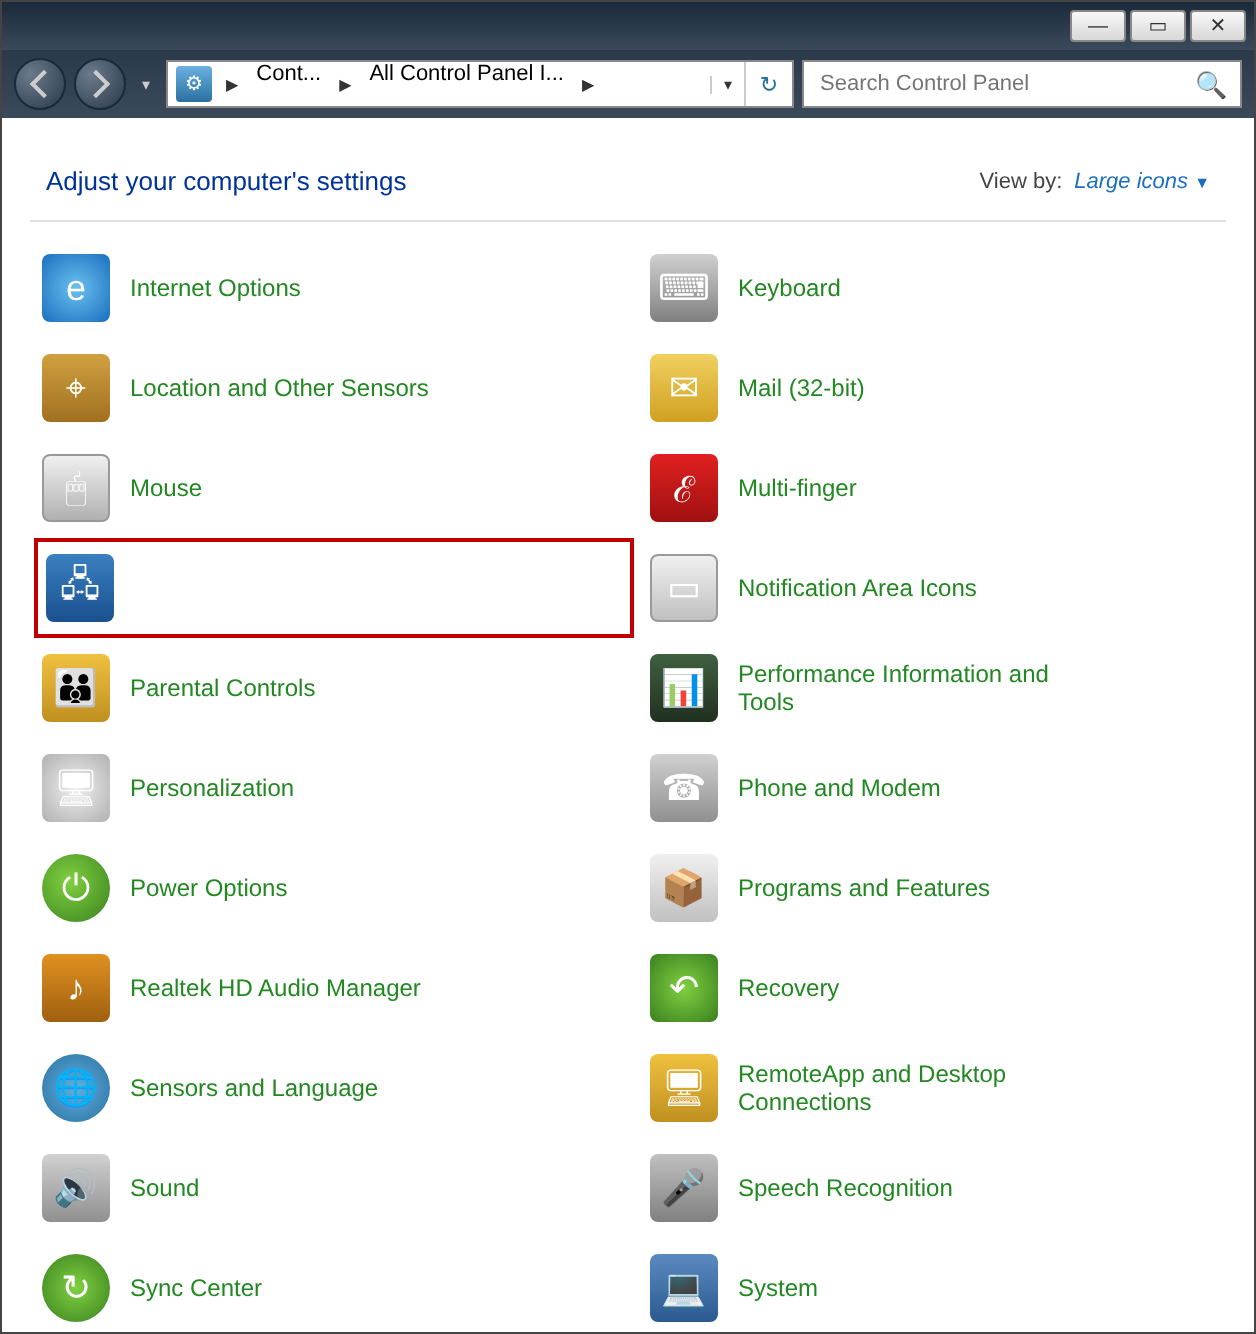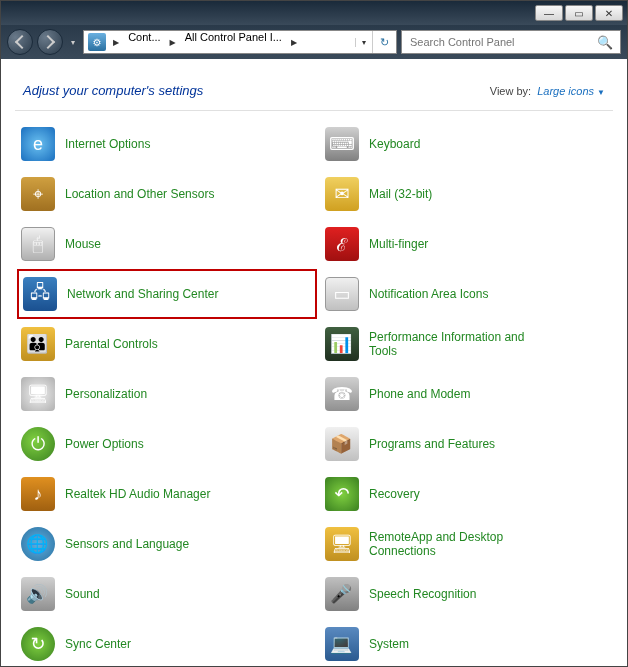--- a/index.html
+++ b/index.html
@@ -137,21 +137,20 @@
   }
   .header {
     padding: 6px 22px 4px 22px;
     display: flex;
     align-items: center;
     justify-content: space-between;
   }
   .header-title {
     color: #003399;
     font-size: 13px;
-    font-style: italic;
   }
   .viewby {
     font-size: 11px;
     color: #444;
     display: flex;
     align-items: center;
     gap: 6px;
   }
   .viewby-link {
     color: #1a6fbf;
@@ -301,21 +300,20 @@
           <div class="item">
             <div class="icon ic-mouse">🖱</div>
             <div class="label">Mouse</div>
           </div>
           <div class="item">
             <div class="icon ic-multi">ℰ</div>
             <div class="label">Multi-finger</div>
           </div>
           <div class="item highlight">
             <div class="icon ic-net">🖧</div>
-            <div class="label">Network and Sharing Center</div>
           </div>
           <div class="item">
             <div class="icon ic-notif">▭</div>
             <div class="label">Notification Area Icons</div>
           </div>
           <div class="item">
             <div class="icon ic-par">👪</div>
             <div class="label">Parental Controls</div>
           </div>
           <div class="item">

